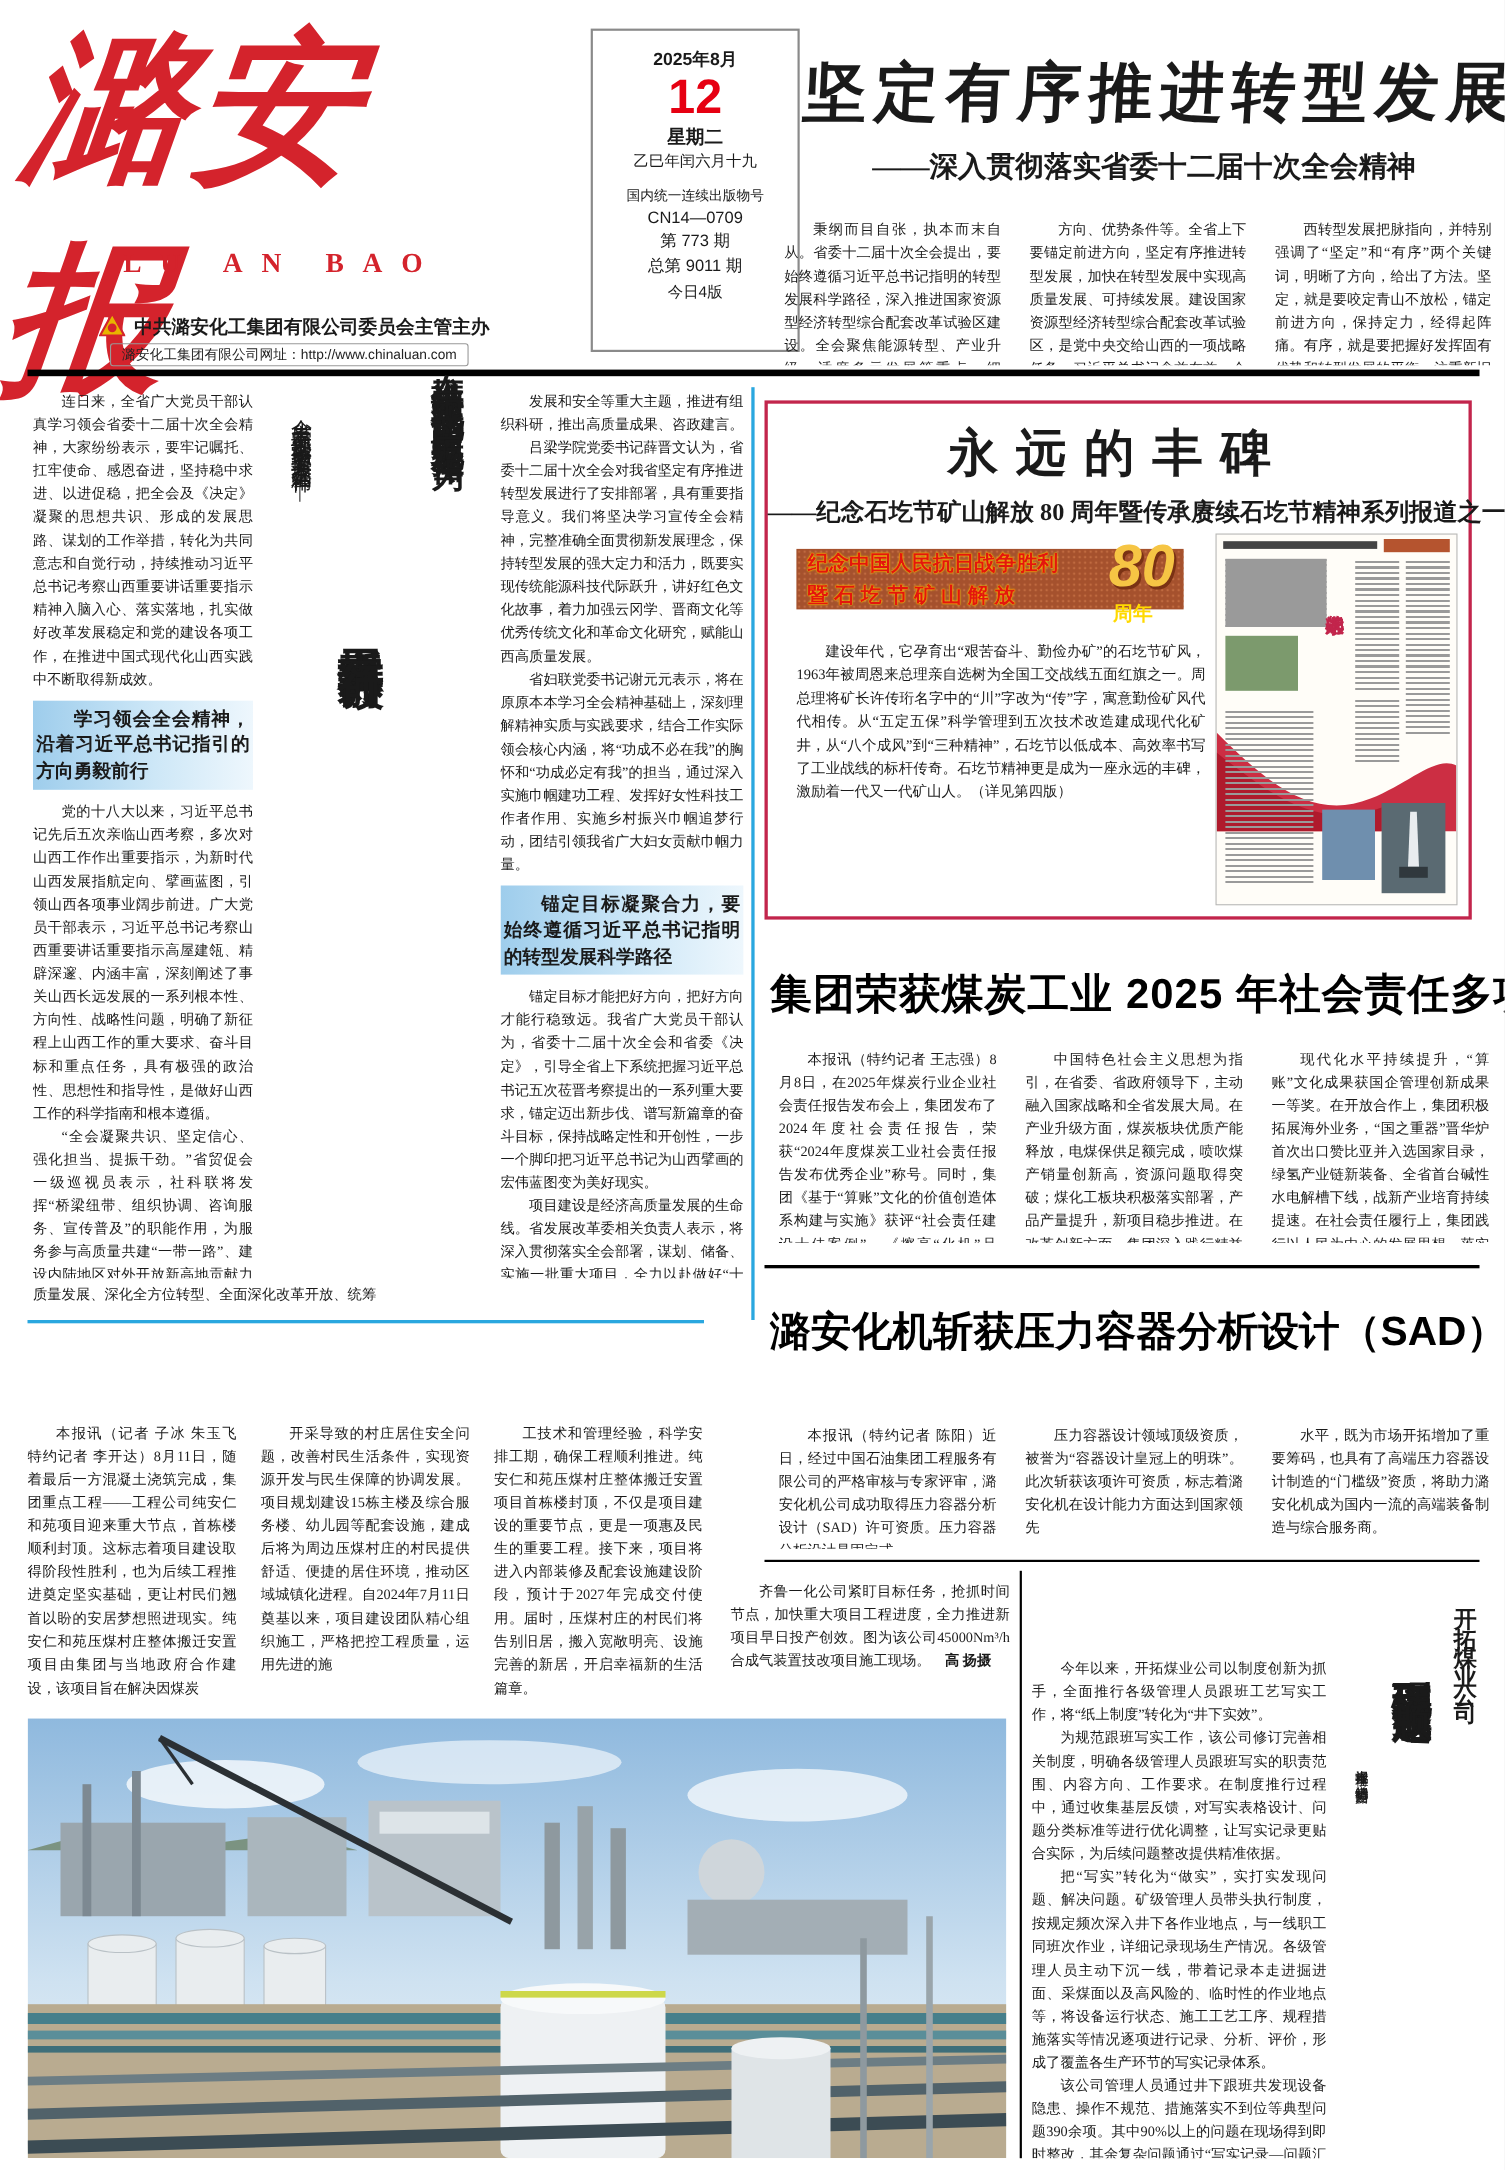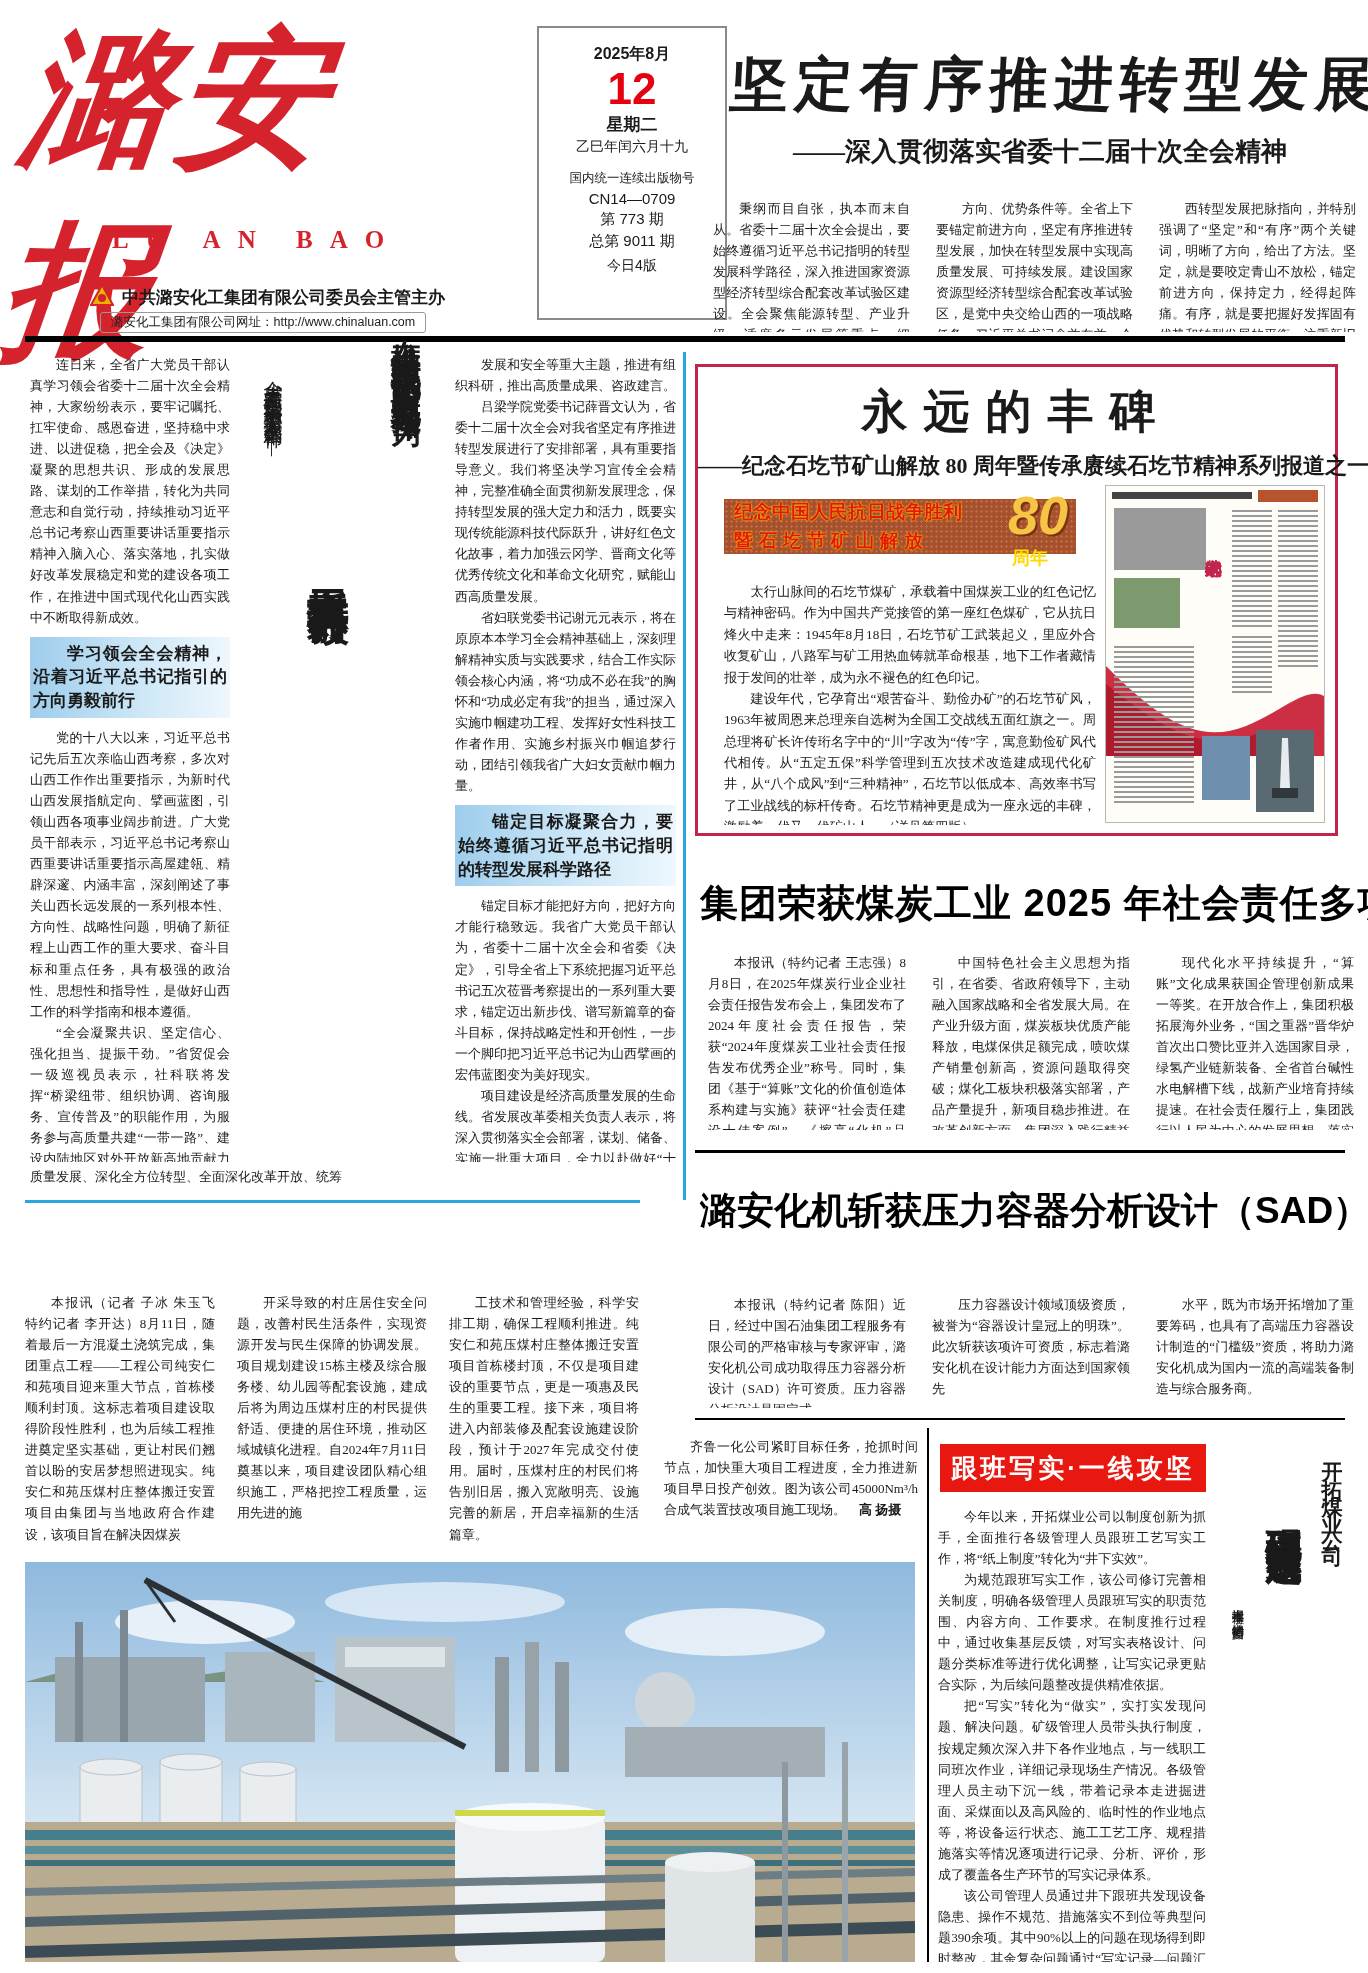--- a/index.html
+++ b/index.html
@@ -113,21 +113,20 @@
         <div class="bl" style="font-size:19px;white-space:nowrap;">纪念中国人民抗日战争胜利</div>
         <div class="bl" style="font-size:19px;white-space:nowrap;margin-top:3px;">暨 石 圪 节 矿 山 解 放</div>
       </div>
       <div style="display:flex;padding-right:8px;flex-direction:column;">
         <span class="sans" style="font-size:54px;font-weight:900;font-style:italic;color:#f6c544;text-shadow:2px 2px 0 #7a3214;">80</span>
         <span class="bl" style="font-size:18px;color:#ffd900;-webkit-text-stroke:0;text-shadow:none;margin-left:4px;">周年</span>
       </div>
     </div>
 
     <div class="col" style="left:26px;top:214px;width:372px;height:244px;font-size:13.2px;">
-      <p>太行山脉间的石圪节煤矿，承载着中国煤炭工业的红色记忆与精神密码。作为中国共产党接管的第一座红色煤矿，它从抗日烽火中走来：1945年8月18日，石圪节矿工武装起义，里应外合收复矿山，八路军与矿工用热血铸就革命根基，地下工作者藏情报于发间的壮举，成为永不褪色的红色印记。</p>
       <p><span>建设年代，它孕育出“艰苦奋斗、勤俭办矿”的石圪节矿风，1963年被周恩来总理亲自选树为全国工交战线五面红旗之一。周总理将矿长许传珩名字中的“川”字改为“传”字，寓意勤俭矿风代代相传。从“五定五保”科学管理到五次技术改造建成现代化矿井，从“八个成风”到“三种精神”，石圪节以低成本、高效率书写了工业战线的标杆传奇。石圪节精神更是成为一座永远的丰碑，激励着一代又一代矿山人。</span><span class="see">（详见第四版）</span></p>
     </div>
 
     <div class="abs" style="left:407px;top:118px;width:218px;height:336px;background:#fffdf8;border:1px solid #b8b8b8;overflow:hidden;">
       <div class="abs" style="left:6px;top:6px;width:140px;height:7px;background:#444;"></div>
       <div class="abs" style="left:152px;top:4px;width:60px;height:12px;background:#b5542f;"></div>
       <div class="abs fakegray" style="left:8px;top:22px;width:92px;height:62px;background-color:#9a9a9a;"></div>
       <div class="abs" style="left:8px;top:92px;width:66px;height:50px;background:#7c9a6d;"></div>
       <svg class="abs" style="left:0;top:120px;" width="218" height="150" viewBox="0 0 218 150">
         <path d="M0,60 C50,110 90,140 140,120 C175,106 200,80 218,90 L218,150 L0,150 Z" fill="#c92339" opacity="0.95"></path>
@@ -243,22 +242,20 @@
       <line x1="0" y1="390" x2="890" y2="365" stroke="#3c4c54" stroke-width="12"></line>
       <rect x="640" y="300" width="90" height="100" fill="#dfe4e7"></rect>
       <ellipse cx="685" cy="300" rx="45" ry="10" fill="#eef1f3"></ellipse>
       <line x1="760" y1="200" x2="760" y2="400" stroke="#8e999f" stroke-width="6"></line>
       <line x1="820" y1="180" x2="820" y2="400" stroke="#9aa5ab" stroke-width="6"></line>
     </svg>
   </div>
 
   <div class="rule-black" style="left:927px;top:1428px;width:2px;height:534px;"></div>
 
-  <div class="abs sans" style="left:940px;top:1444px;width:266px;height:48px;background:#e8170f;color:#fff;font-size:26px;font-weight:900;
-              display:flex;align-items:center;justify-content:center;letter-spacing:3px;">跟班写实·一线攻坚</div>
   <div class="col" style="left:938px;top:1506px;width:268px;height:456px;">
     <p>今年以来，开拓煤业公司以制度创新为抓手，全面推行各级管理人员跟班工艺写实工作，将“纸上制度”转化为“井下实效”。</p>
     <p>为规范跟班写实工作，该公司修订完善相关制度，明确各级管理人员跟班写实的职责范围、内容方向、工作要求。在制度推行过程中，通过收集基层反馈，对写实表格设计、问题分类标准等进行优化调整，让写实记录更贴合实际，为后续问题整改提供精准依据。</p>
     <p>把“写实”转化为“做实”，实打实发现问题、解决问题。矿级管理人员带头执行制度，按规定频次深入井下各作业地点，与一线职工同班次作业，详细记录现场生产情况。各级管理人员主动下沉一线，带着记录本走进掘进面、采煤面以及高风险的、临时性的作业地点等，将设备运行状态、施工工艺工序、规程措施落实等情况逐项进行记录、分析、评价，形成了覆盖各生产环节的写实记录体系。</p>
     <p>该公司管理人员通过井下跟班共发现设备隐患、操作不规范、措施落实不到位等典型问题390余项。其中90%以上的问题在现场得到即时整改，其余复杂问题通过“写实记录—问题汇总—专题研究—整改落实—效果验证”的闭环管理机制得到解决。通过对写实数据的系统分析，优化了12项施工工艺标准，修订了8项安全管理制度，让管理措施更贴合生产实际。（下转第三版）</p>
   </div>
 
   <div class="abs vert" style="left:1314px;top:1446px;height:300px;width:32px;font-size:21px;font-weight:600;letter-spacing:17px;">开拓煤业公司</div>
   <div class="abs vert" style="left:1250px;top:1500px;height:445px;width:58px;font-size:36px;font-weight:900;letter-spacing:1px;">到现场摸实情  在一线解难题</div>
   <div class="abs vert" style="left:1222px;top:1600px;height:300px;width:24px;font-size:12px;">本报记者 李佳琦　特约记者 茹国爱</div>

